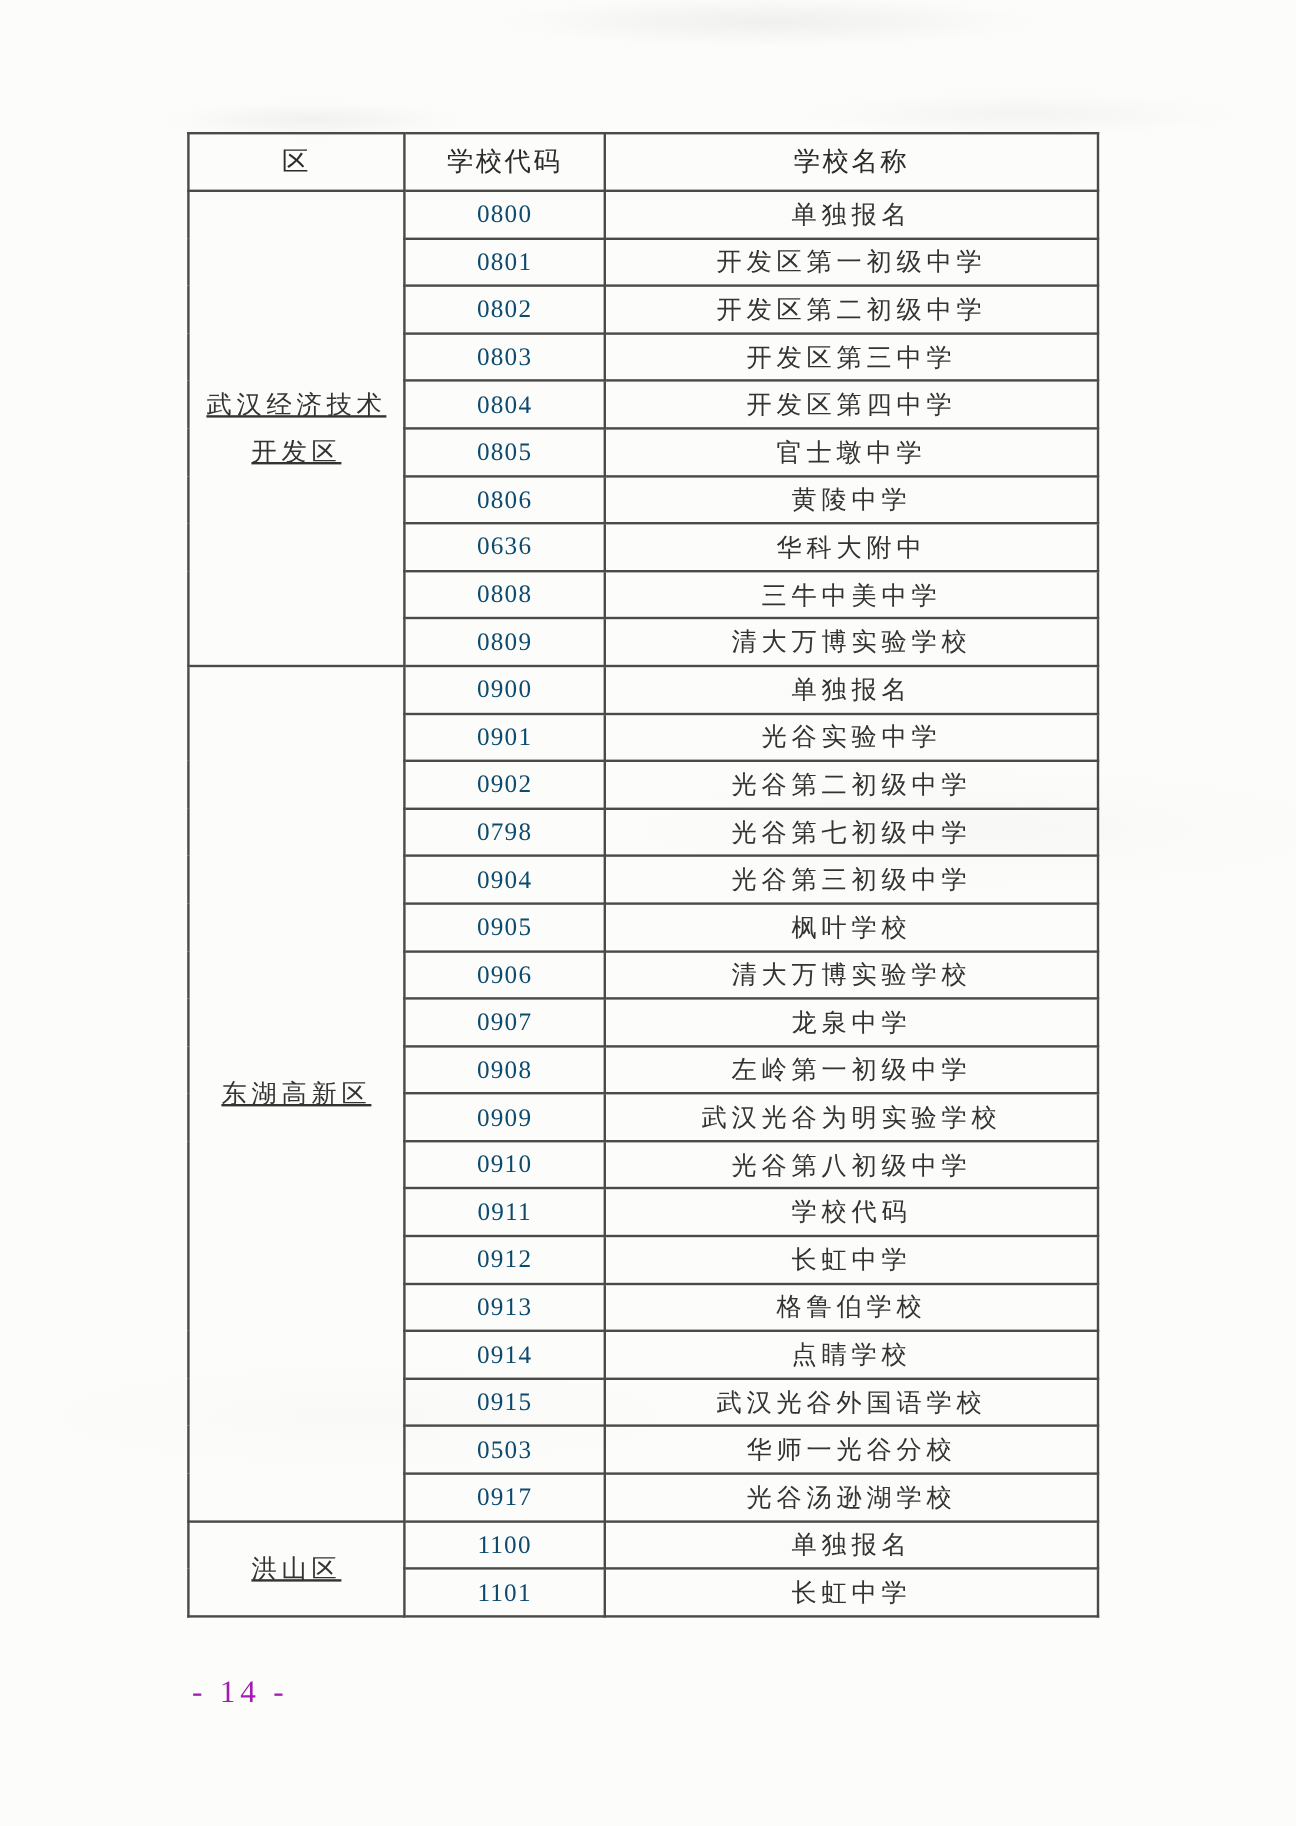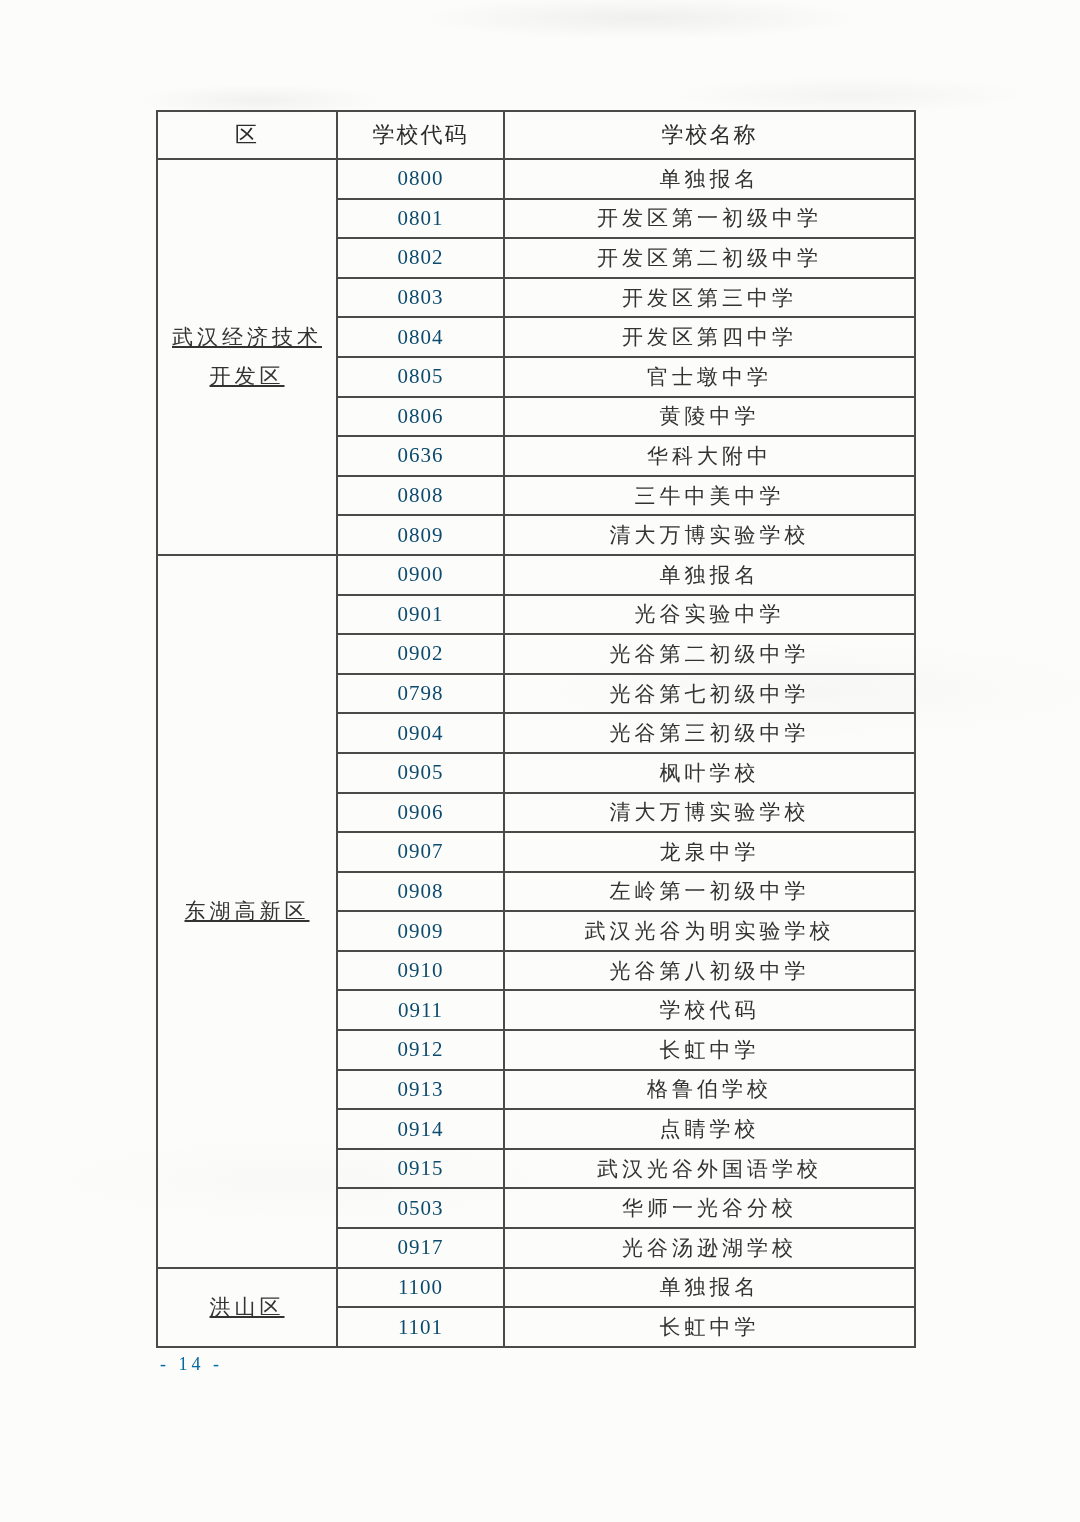--- a/index.html
+++ b/index.html
@@ -71,24 +71,24 @@
     color: #333333;
     line-height: 1.85;
     text-decoration: underline;
   }
   td.district-cell .district-line {
     display: block;
   }
   .page-number {
     position: absolute;
     left: 160px;
-    top: 1354px;
-    font-size: 18px;
+    top: 1395px;
+    font-size: 26px;
     letter-spacing: 4px;
-    color: #0369a1;
+    color: #a21caf;
   }
 </style>
 </head>
 <body>
 
 <div class="doc-page">
 
   <table class="school-table">
     <colgroup>
       <col style="width:180px">

